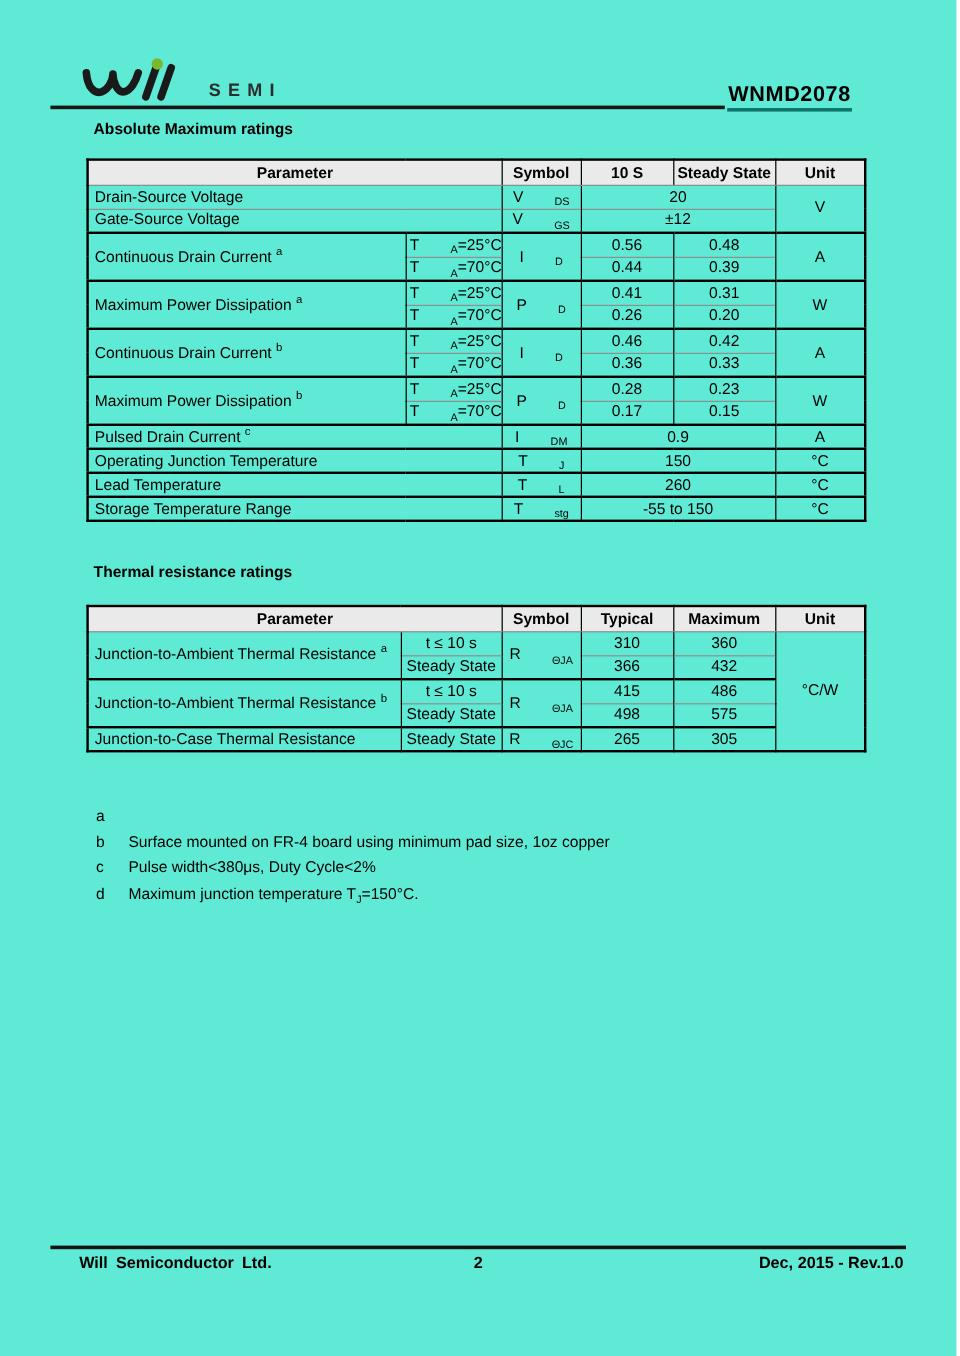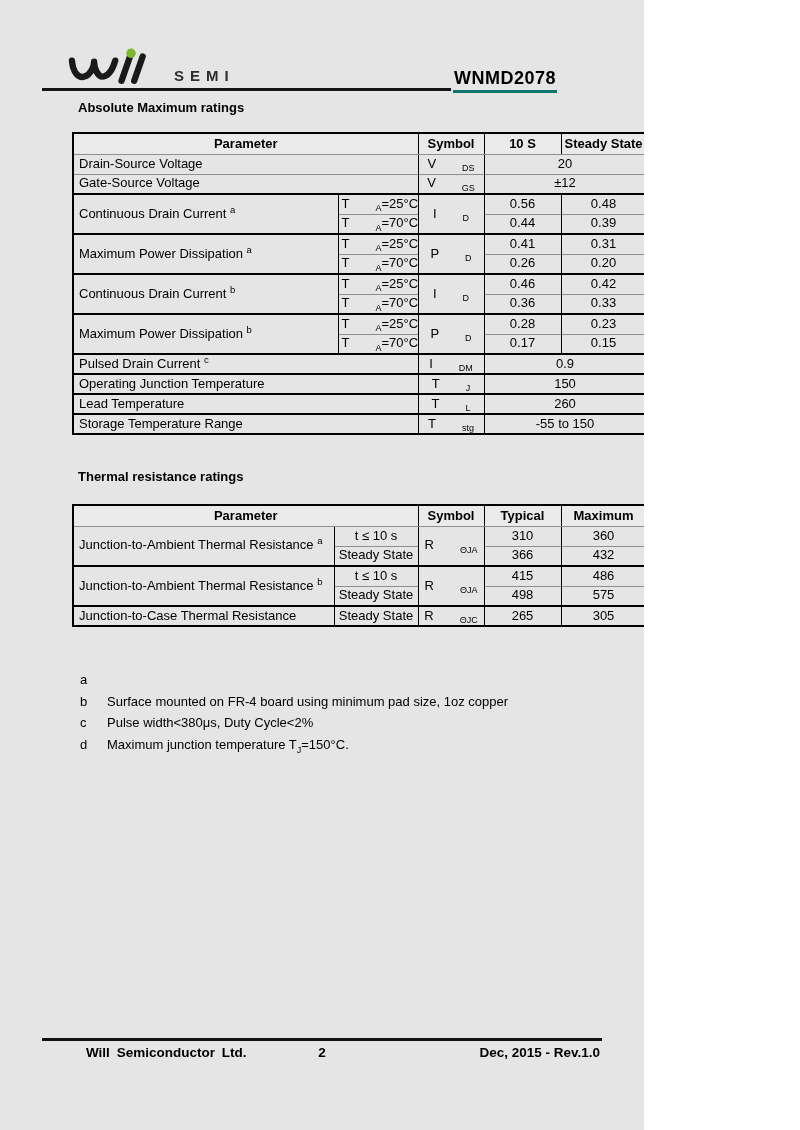--- a/index.html
+++ b/index.html
@@ -1,19 +1,19 @@
 <!DOCTYPE html>
 <html><head>
 <meta charset="utf-8">
 <style>
   * { box-sizing: border-box; }
   html, body { margin: 0; padding: 0; background: #ffffff; }
   .page {
-    width: 644px; height: 1130px; position: relative;
-    background: #e5e5e5; color: #000;
+    width: 797px; height: 1130px; position: relative;
+    background: #5eead4; color: #000;
     font-family: "Liberation Sans", sans-serif;
     overflow: hidden;
   }
 
   
   .page-header { position: relative; height: 91px; margin: 0 42px; }
   .header-rule { position: absolute; left: 0; right: 151px; bottom: 0; height: 3px; background: #161616; }
   .logo { position: absolute; left: 18px; bottom: 5px; display: flex; align-items: flex-end; }
   .logo svg { display: block; }
   .brand-text {
@@ -59,21 +59,21 @@
   .fn-label { width: 27px; flex: none; }
   .fn-text sub { font-size: 9px; line-height: 0; }
 
   
   .page-footer { position: absolute; left: 42px; right: 42px; top: 1038px; }
   .footer-rule { height: 3px; background: #121212; }
   .footer-row {
     position: relative; display: flex; justify-content: space-between;
     font-weight: bold; font-size: 13.5px; margin-top: 4px;
   }
-  .footer-company { margin-left: 44px; word-spacing: 3px; }
+  .footer-company { margin-left: 24px; word-spacing: 3px; }
   .footer-page { position: absolute; left: 50%; transform: translateX(-50%); }
   .footer-daterev { margin-right: 2px; }
 </style>
 </head>
 <body>
 
 <div class="page">
 
   <header class="page-header">
     <div class="logo">

